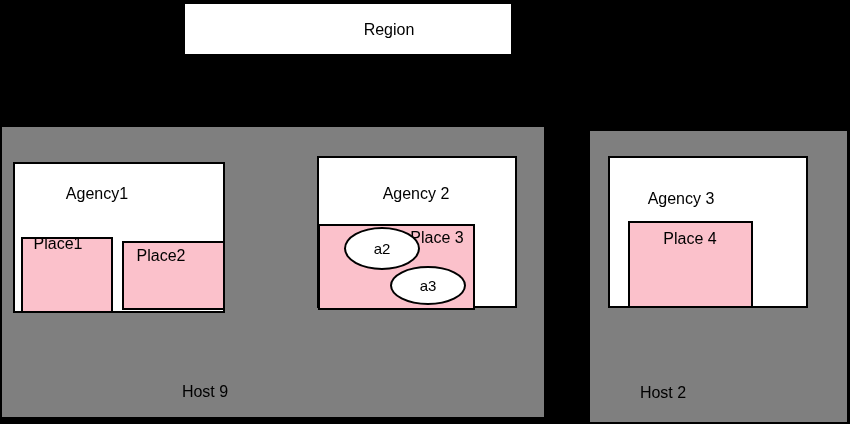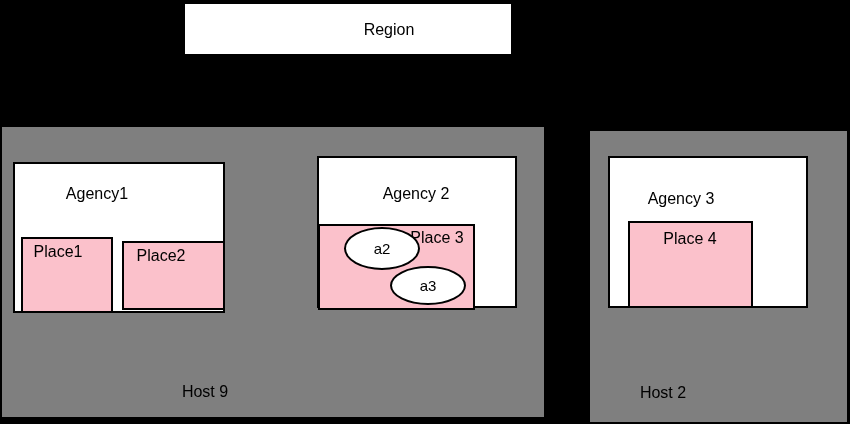--- a/index.html
+++ b/index.html
@@ -61,21 +61,21 @@
     position: absolute;
     transform: translate(-50%, -50%);
     white-space: nowrap;
     font-size: 16px;
     line-height: 1;
   }
   .lbl-region   { left: 389px; top: 30px;  }
   .lbl-agency1  { left: 97px;  top: 194px; }
   .lbl-agency2  { left: 416px; top: 194px; }
   .lbl-agency3  { left: 681px; top: 199px; }
-  .lbl-place1   { left: 58px;  top: 252px; }
+  .lbl-place1   { left: 58px;  top: 244px; }
   .lbl-place2   { left: 161px; top: 256px; }
   .lbl-place3   { left: 437px; top: 238px; }
   .lbl-place4   { left: 690px; top: 239px; }
   .lbl-host1    { left: 205px; top: 392px; }
   .lbl-host2    { left: 663px; top: 393px; }
 </style>
 </head>
 <body>
 
 <div id="canvas">

